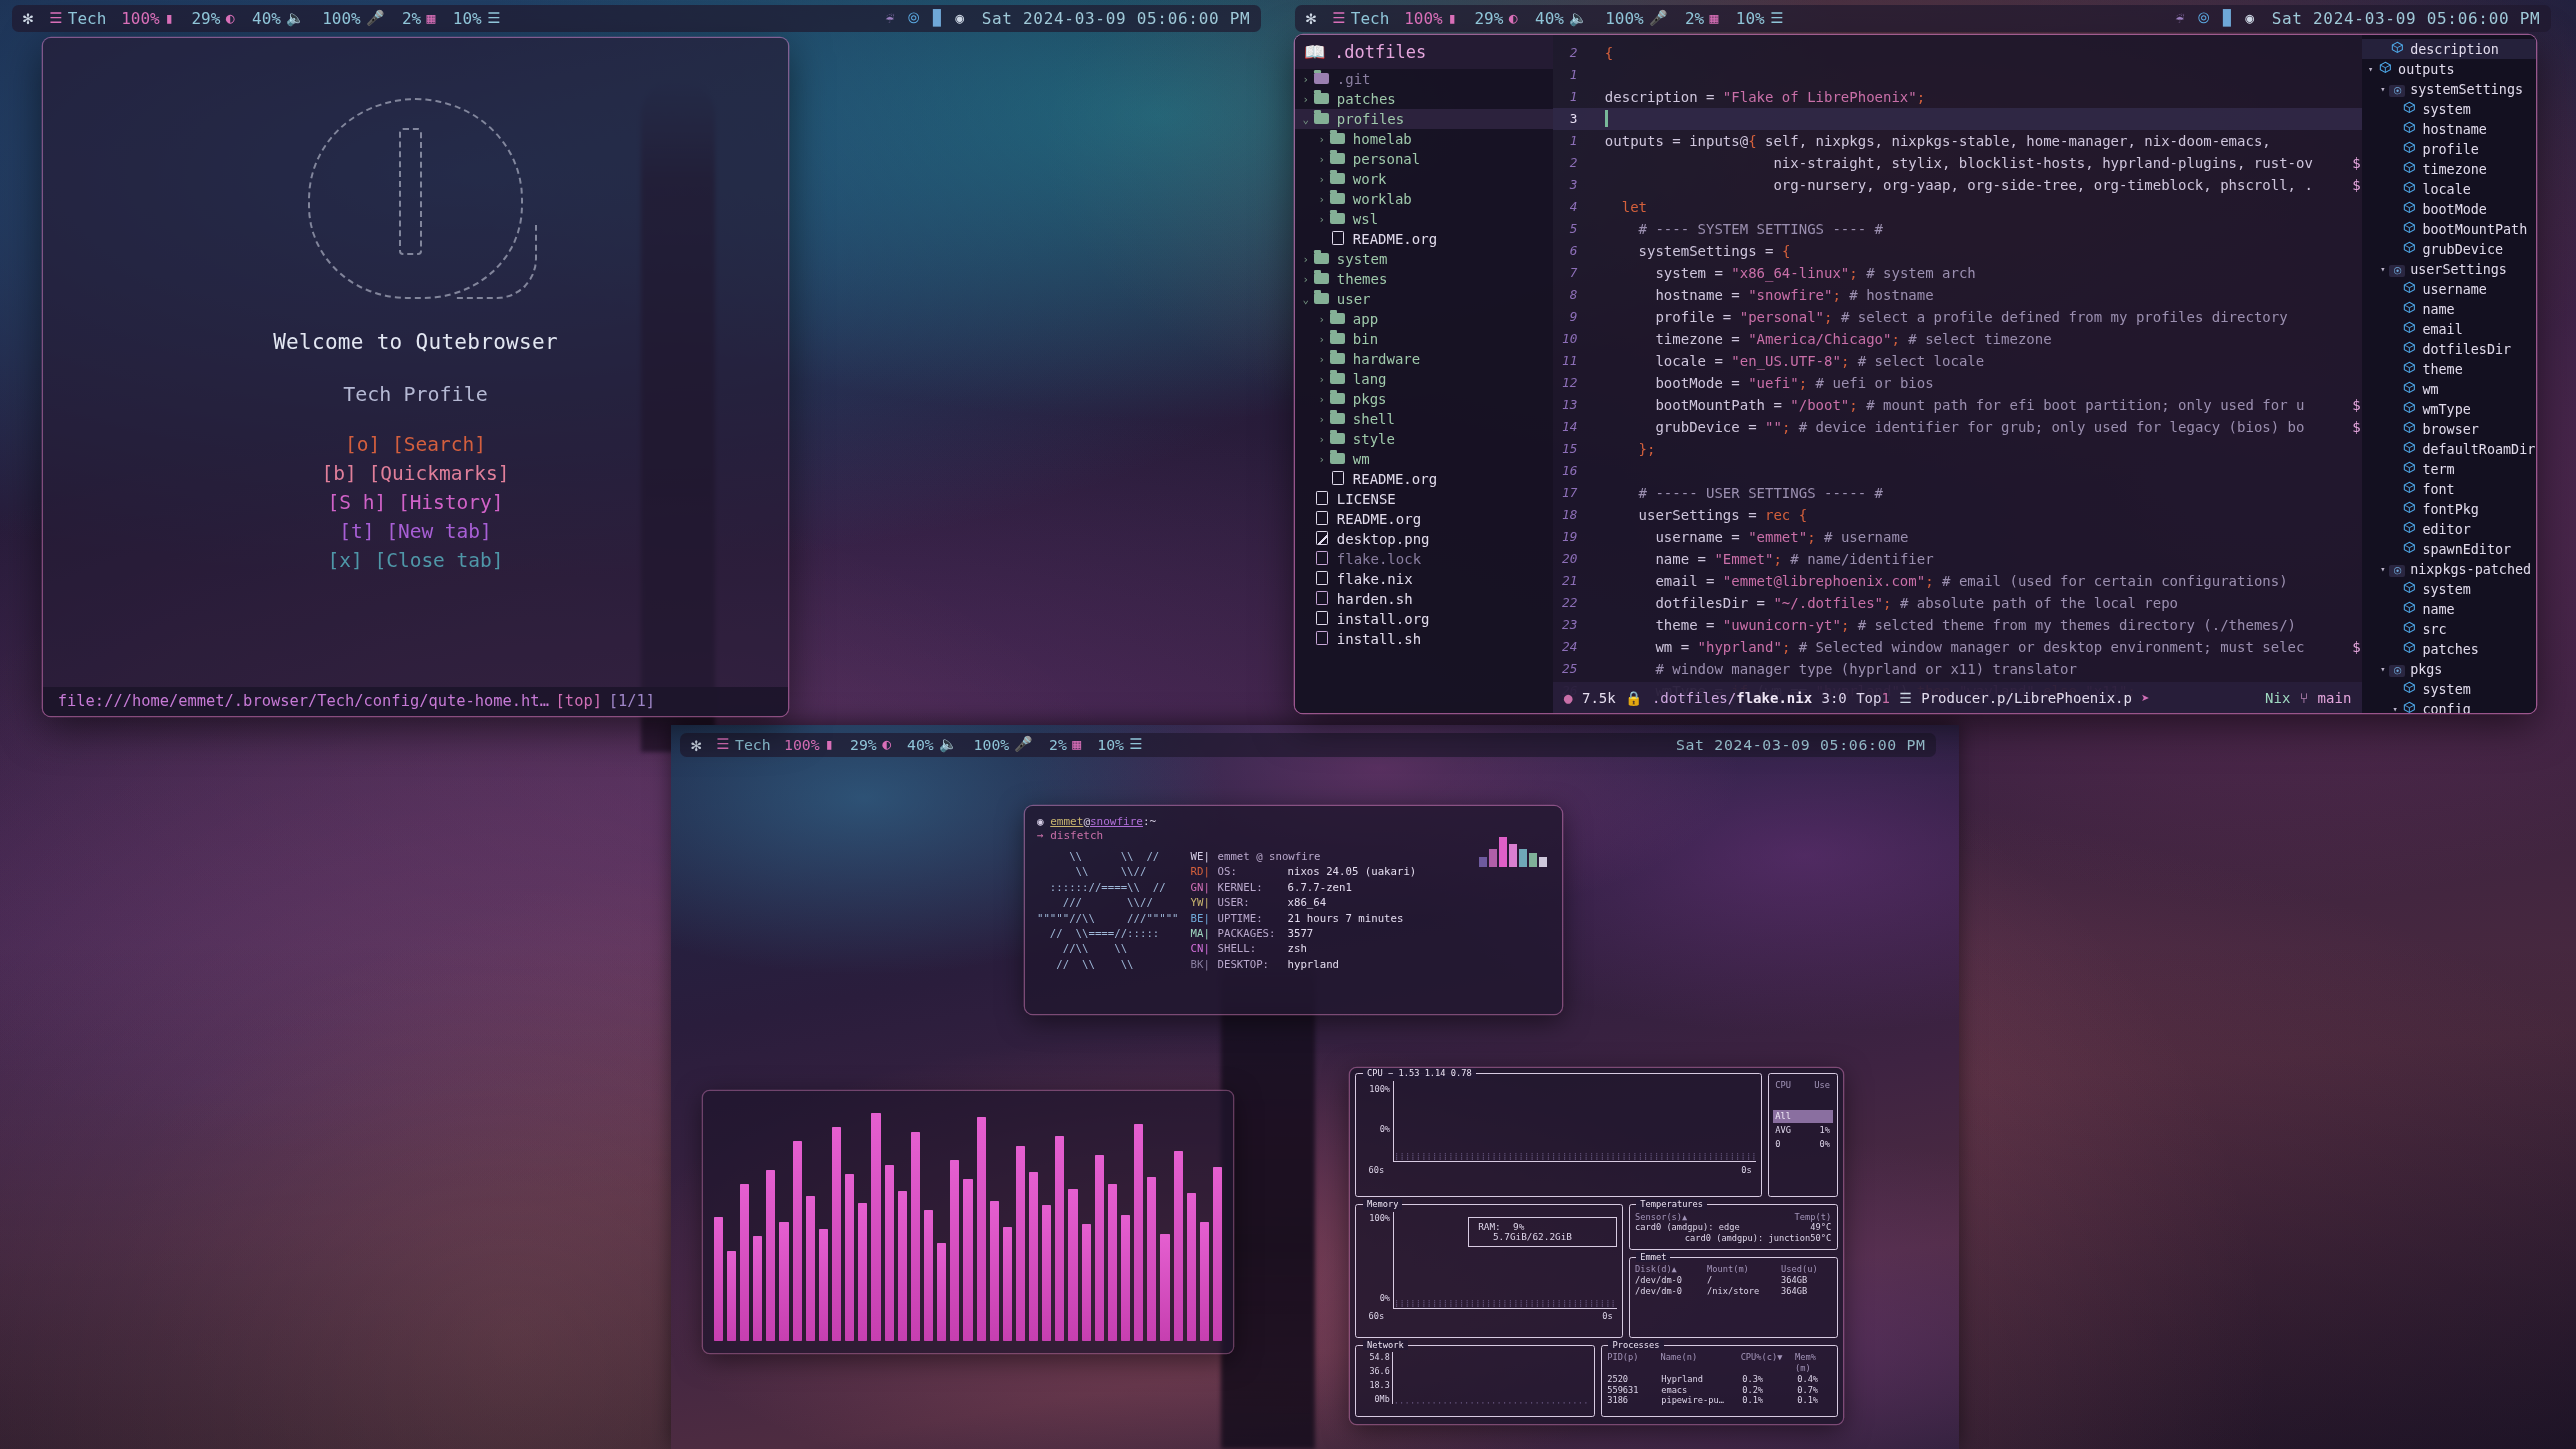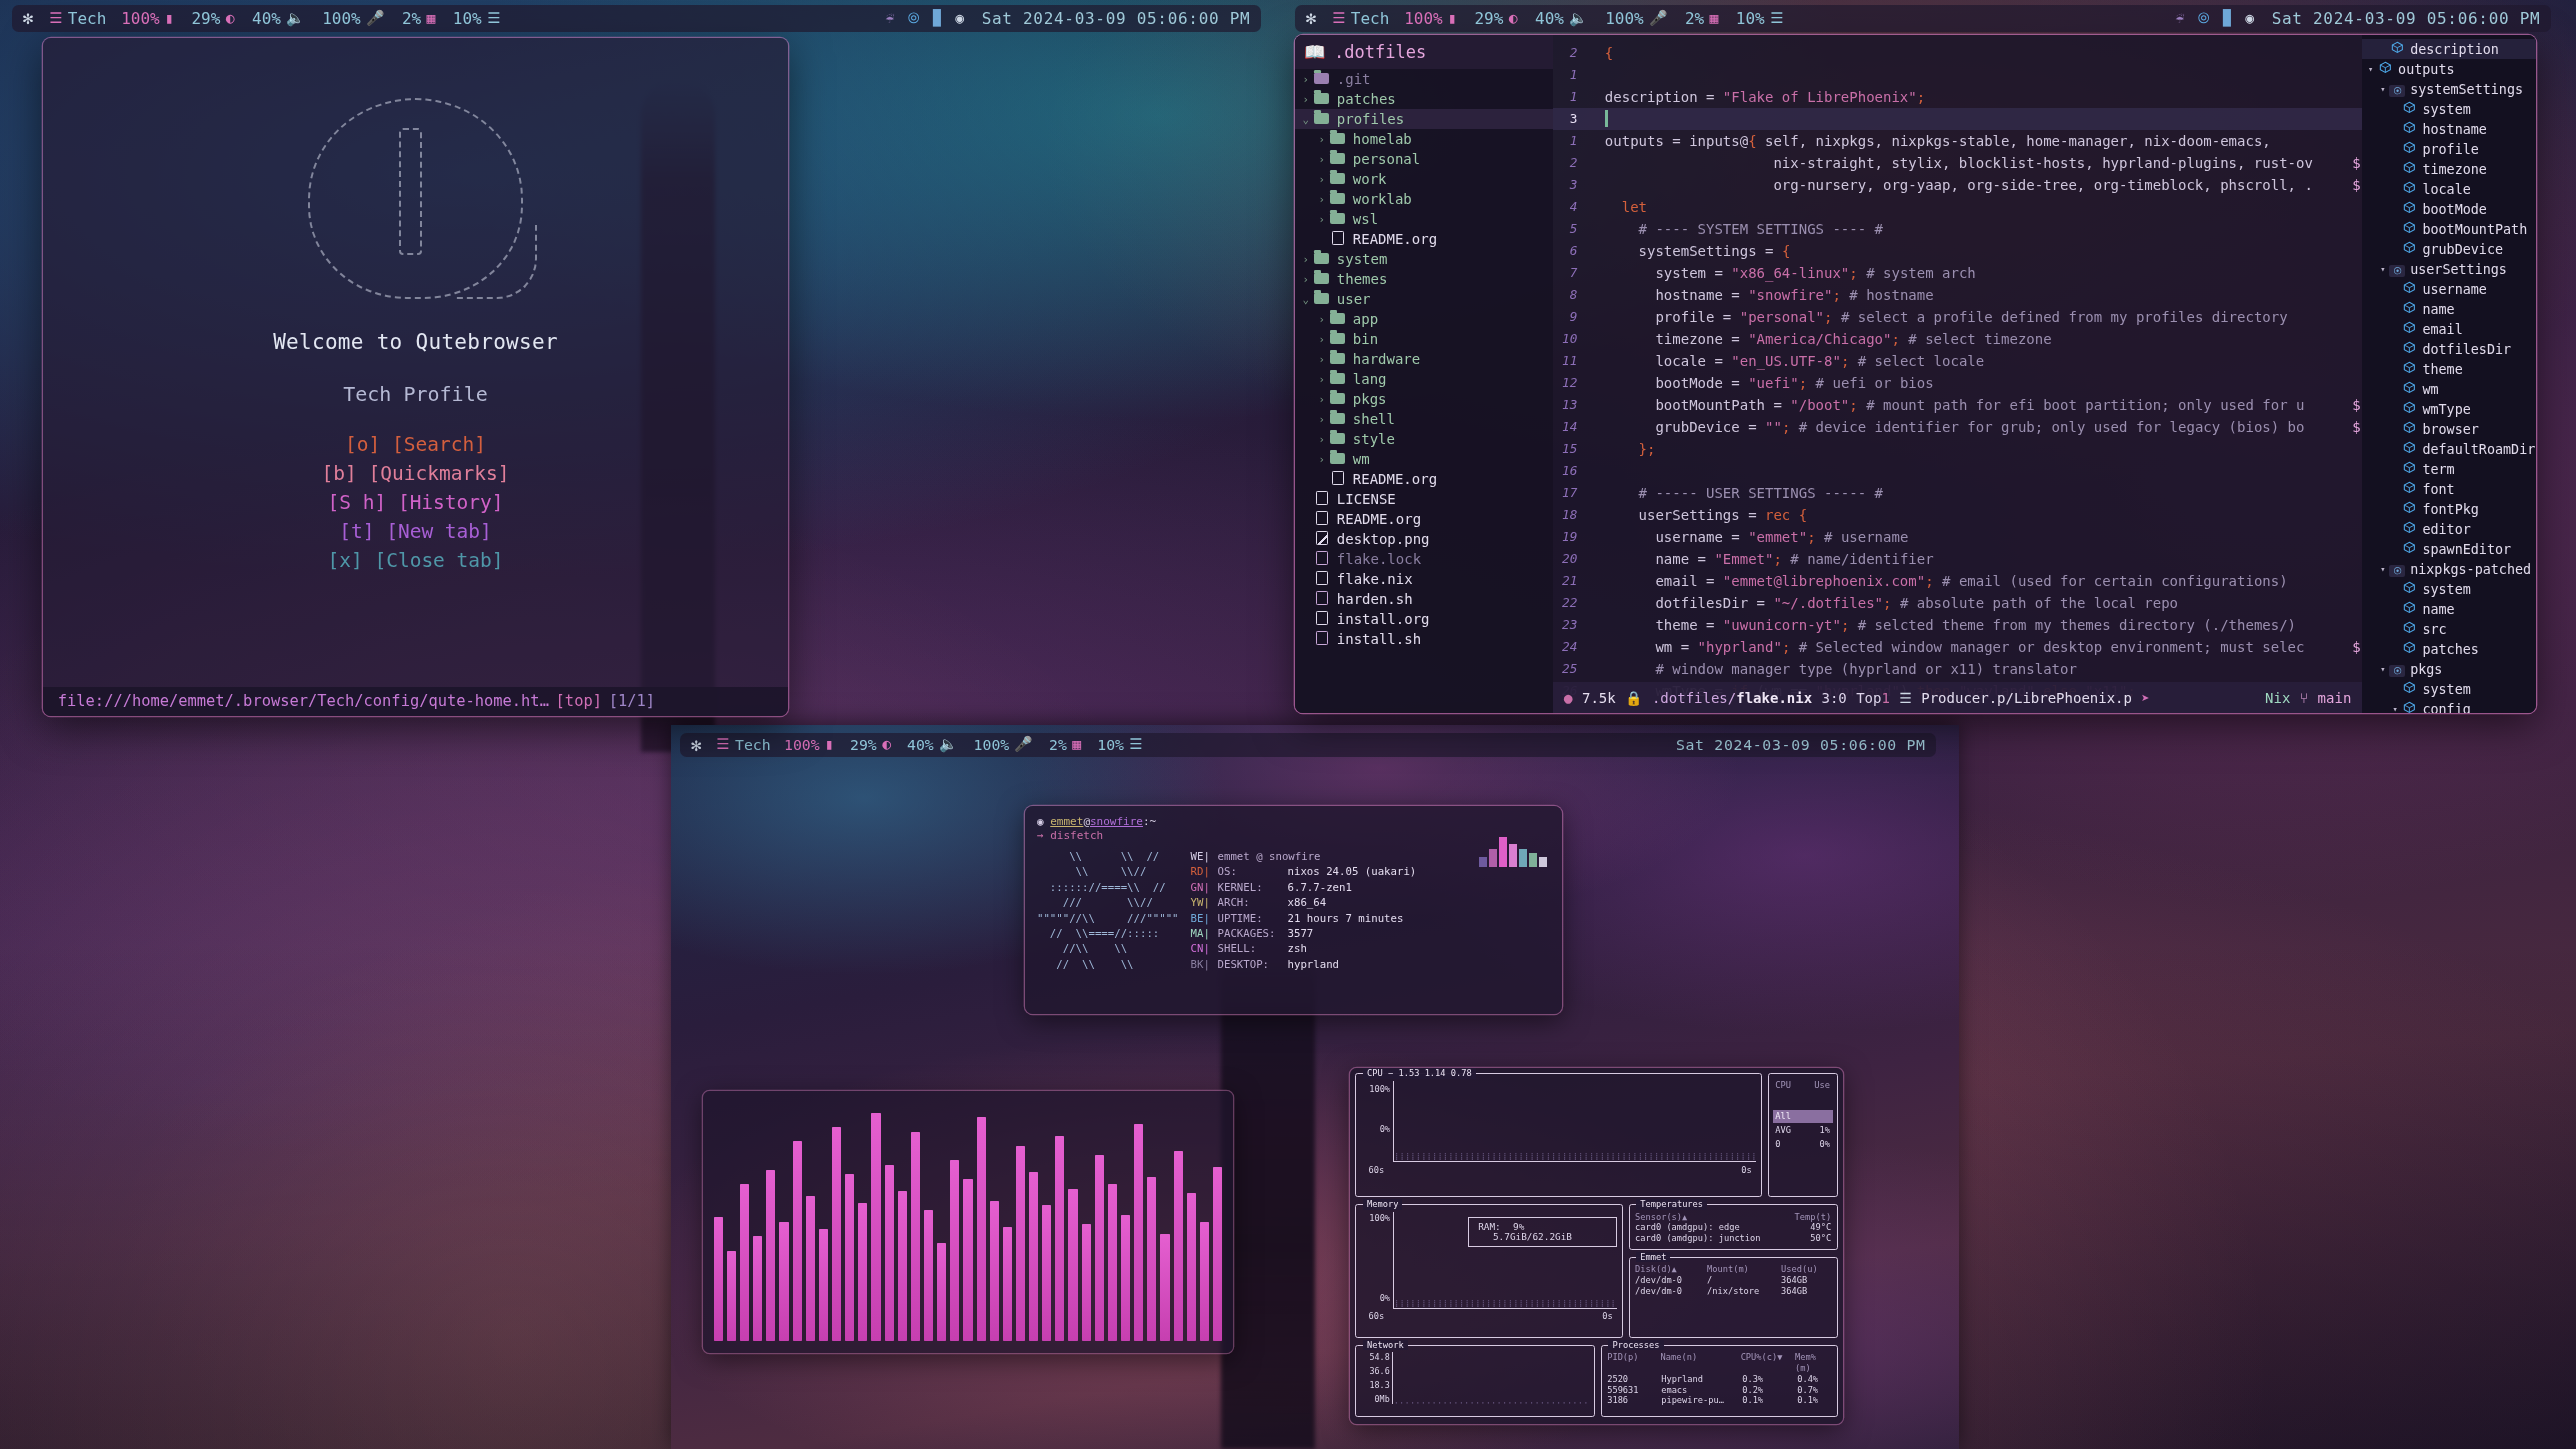--- a/index.html
+++ b/index.html
@@ -1468,21 +1468,21 @@
             <span class="k">OS:</span>
             <span class="v">nixos 24.05 (uakari)</span>
           </div>
           <div class="row">
             <span class="tag" style="color: rgb(208, 111, 182);">GN|</span>
             <span class="k">KERNEL:</span>
             <span class="v">6.7.7-zen1</span>
           </div>
           <div class="row">
             <span class="tag" style="color: rgb(200, 180, 111);">YW|</span>
-            <span class="k">ARCH:</span>
+            <span class="k">USER:</span>
             <span class="v">x86_64</span>
           </div>
           <div class="row">
             <span class="tag" style="color: rgb(111, 168, 216);">BE|</span>
             <span class="k">UPTIME:</span>
             <span class="v">21 hours 7 minutes</span>
           </div>
           <div class="row">
             <span class="tag" style="color: rgb(159, 216, 192);">MA|</span>
             <span class="k">PACKAGES:</span>
@@ -1607,21 +1607,21 @@
         <div class="bt-box" style="height:46px; padding: 6.7px 5.4px;">
           <span class="ttl">Temperatures</span>
           <div class="bt-row bt-dim" style="justify-content:space-between;">
             <span>Sensor(s)▲</span>
             <span>Temp(t)</span>
           </div>
           <div class="bt-row" style="justify-content:space-between;">
             <span>card0 (amdgpu): edge</span>
             <span>49°C</span>
           </div>
-          <div class="bt-row" style="justify-content:space-between;">
+          <div class="bt-row" style="justify-content:flex-end;">
             <span>card0 (amdgpu): junction</span>
             <span>50°C</span>
           </div>
         </div>
         <div class="bt-box" style="flex:1; padding: 6.7px 5.4px;">
           <span class="ttl">Emmet</span>
           <div class="bt-row bt-dim">
             <span style="width:72px">Disk(d)▲</span>
             <span style="width:74px">Mount(m)</span>
             <span>Used(u)</span>

